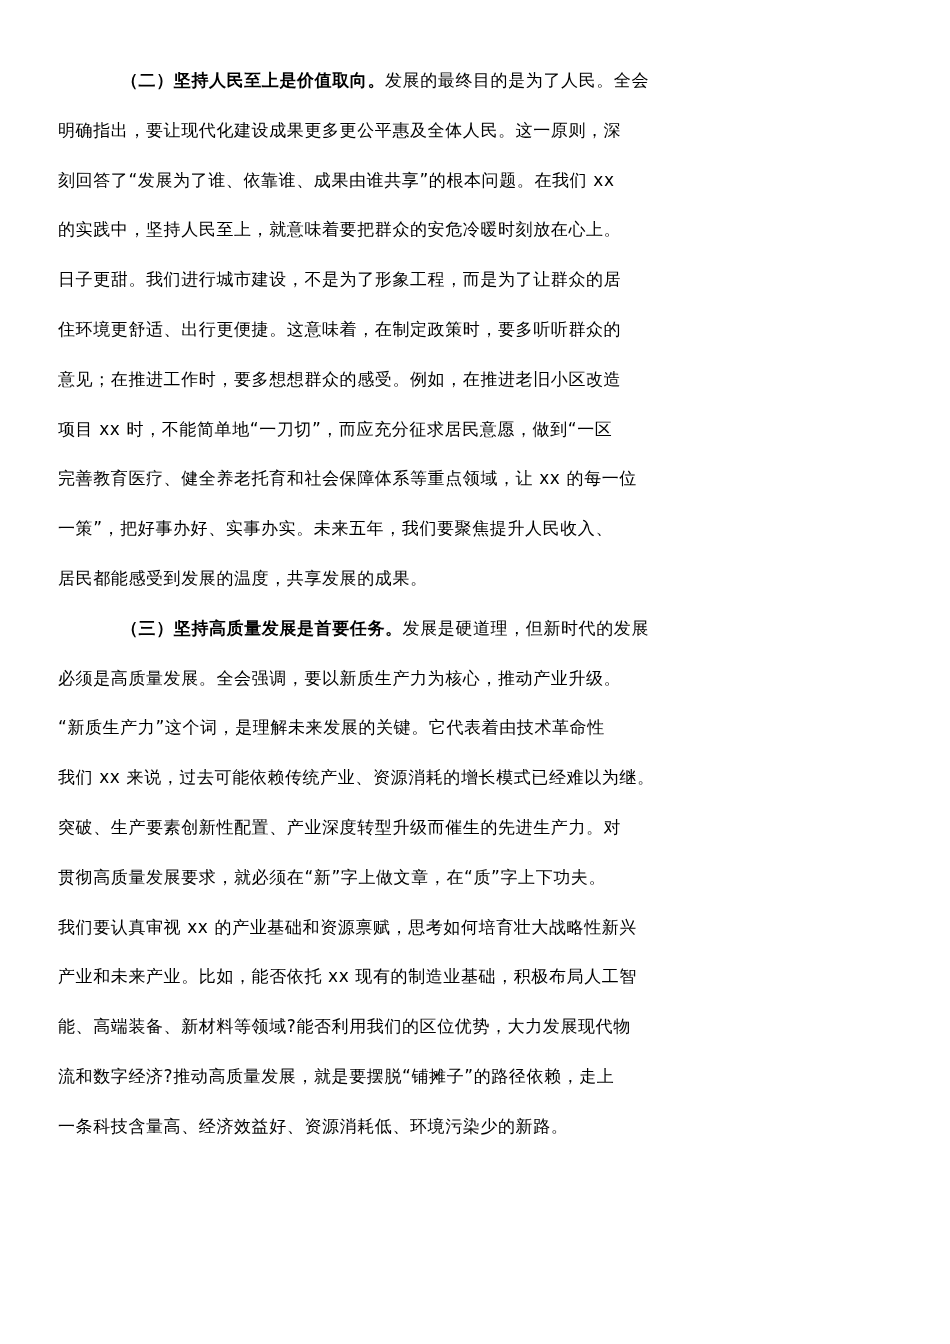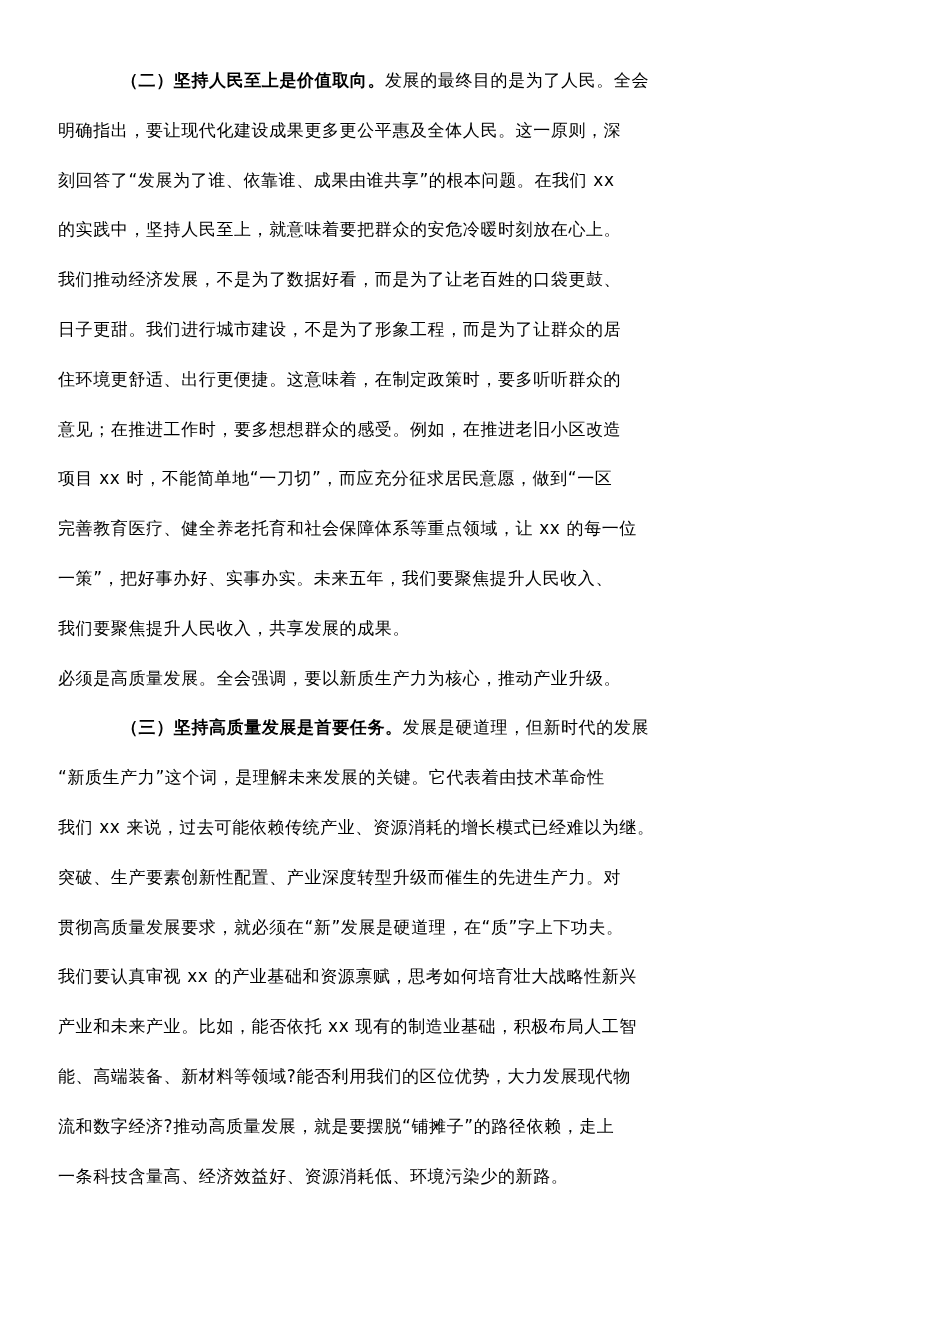--- a/index.html
+++ b/index.html
@@ -26,37 +26,36 @@
 <body>
 
 <div class="page">
 
   <div class="line indent">
     <span class="heading">（二）坚持人民至上是价值取向。</span><span>发展的最终目的是为了人民。全会</span>
   </div>
   <div class="line">明确指出，要让现代化建设成果更多更公平惠及全体人民。这一原则，深</div>
   <div class="line">刻回答了“发展为了谁、依靠谁、成果由谁共享”的根本问题。在我们 xx</div>
   <div class="line">的实践中，坚持人民至上，就意味着要把群众的安危冷暖时刻放在心上。</div>
-  <div class="line">我们推动经济发展，不是为了数据好看，而是为了让老百姓的口袋更鼓、</div>
   <div class="line">日子更甜。我们进行城市建设，不是为了形象工程，而是为了让群众的居</div>
   <div class="line">住环境更舒适、出行更便捷。这意味着，在制定政策时，要多听听群众的</div>
   <div class="line">意见；在推进工作时，要多想想群众的感受。例如，在推进老旧小区改造</div>
   <div class="line">项目 xx 时，不能简单地“一刀切”，而应充分征求居民意愿，做到“一区</div>
   <div class="line">完善教育医疗、健全养老托育和社会保障体系等重点领域，让 xx 的每一位</div>
   <div class="line">一策”，把好事办好、实事办实。未来五年，我们要聚焦提升人民收入、</div>
-  <div class="line">我们要聚焦提升人民收入，共享发展的成果。</div>
+  <div class="line">居民都能感受到发展的温度，共享发展的成果。</div>
 
-  <div class="line">必须是高质量发展。全会强调，要以新质生产力为核心，推动产业升级。</div>
   <div class="line indent">
     <span class="heading">（三）坚持高质量发展是首要任务。</span><span>发展是硬道理，但新时代的发展</span>
   </div>
+  <div class="line">必须是高质量发展。全会强调，要以新质生产力为核心，推动产业升级。</div>
   <div class="line">“新质生产力”这个词，是理解未来发展的关键。它代表着由技术革命性</div>
   <div class="line">我们 xx 来说，过去可能依赖传统产业、资源消耗的增长模式已经难以为继。</div>
   <div class="line">突破、生产要素创新性配置、产业深度转型升级而催生的先进生产力。对</div>
-  <div class="line">贯彻高质量发展要求，就必须在“新”发展是硬道理，在“质”字上下功夫。</div>
+  <div class="line">贯彻高质量发展要求，就必须在“新”字上做文章，在“质”字上下功夫。</div>
   <div class="line">我们要认真审视 xx 的产业基础和资源禀赋，思考如何培育壮大战略性新兴</div>
   <div class="line">产业和未来产业。比如，能否依托 xx 现有的制造业基础，积极布局人工智</div>
   <div class="line">能、高端装备、新材料等领域?能否利用我们的区位优势，大力发展现代物</div>
   <div class="line">流和数字经济?推动高质量发展，就是要摆脱“铺摊子”的路径依赖，走上</div>
   <div class="line">一条科技含量高、经济效益好、资源消耗低、环境污染少的新路。</div>
 
 
 </div>
 
 </body></html>

